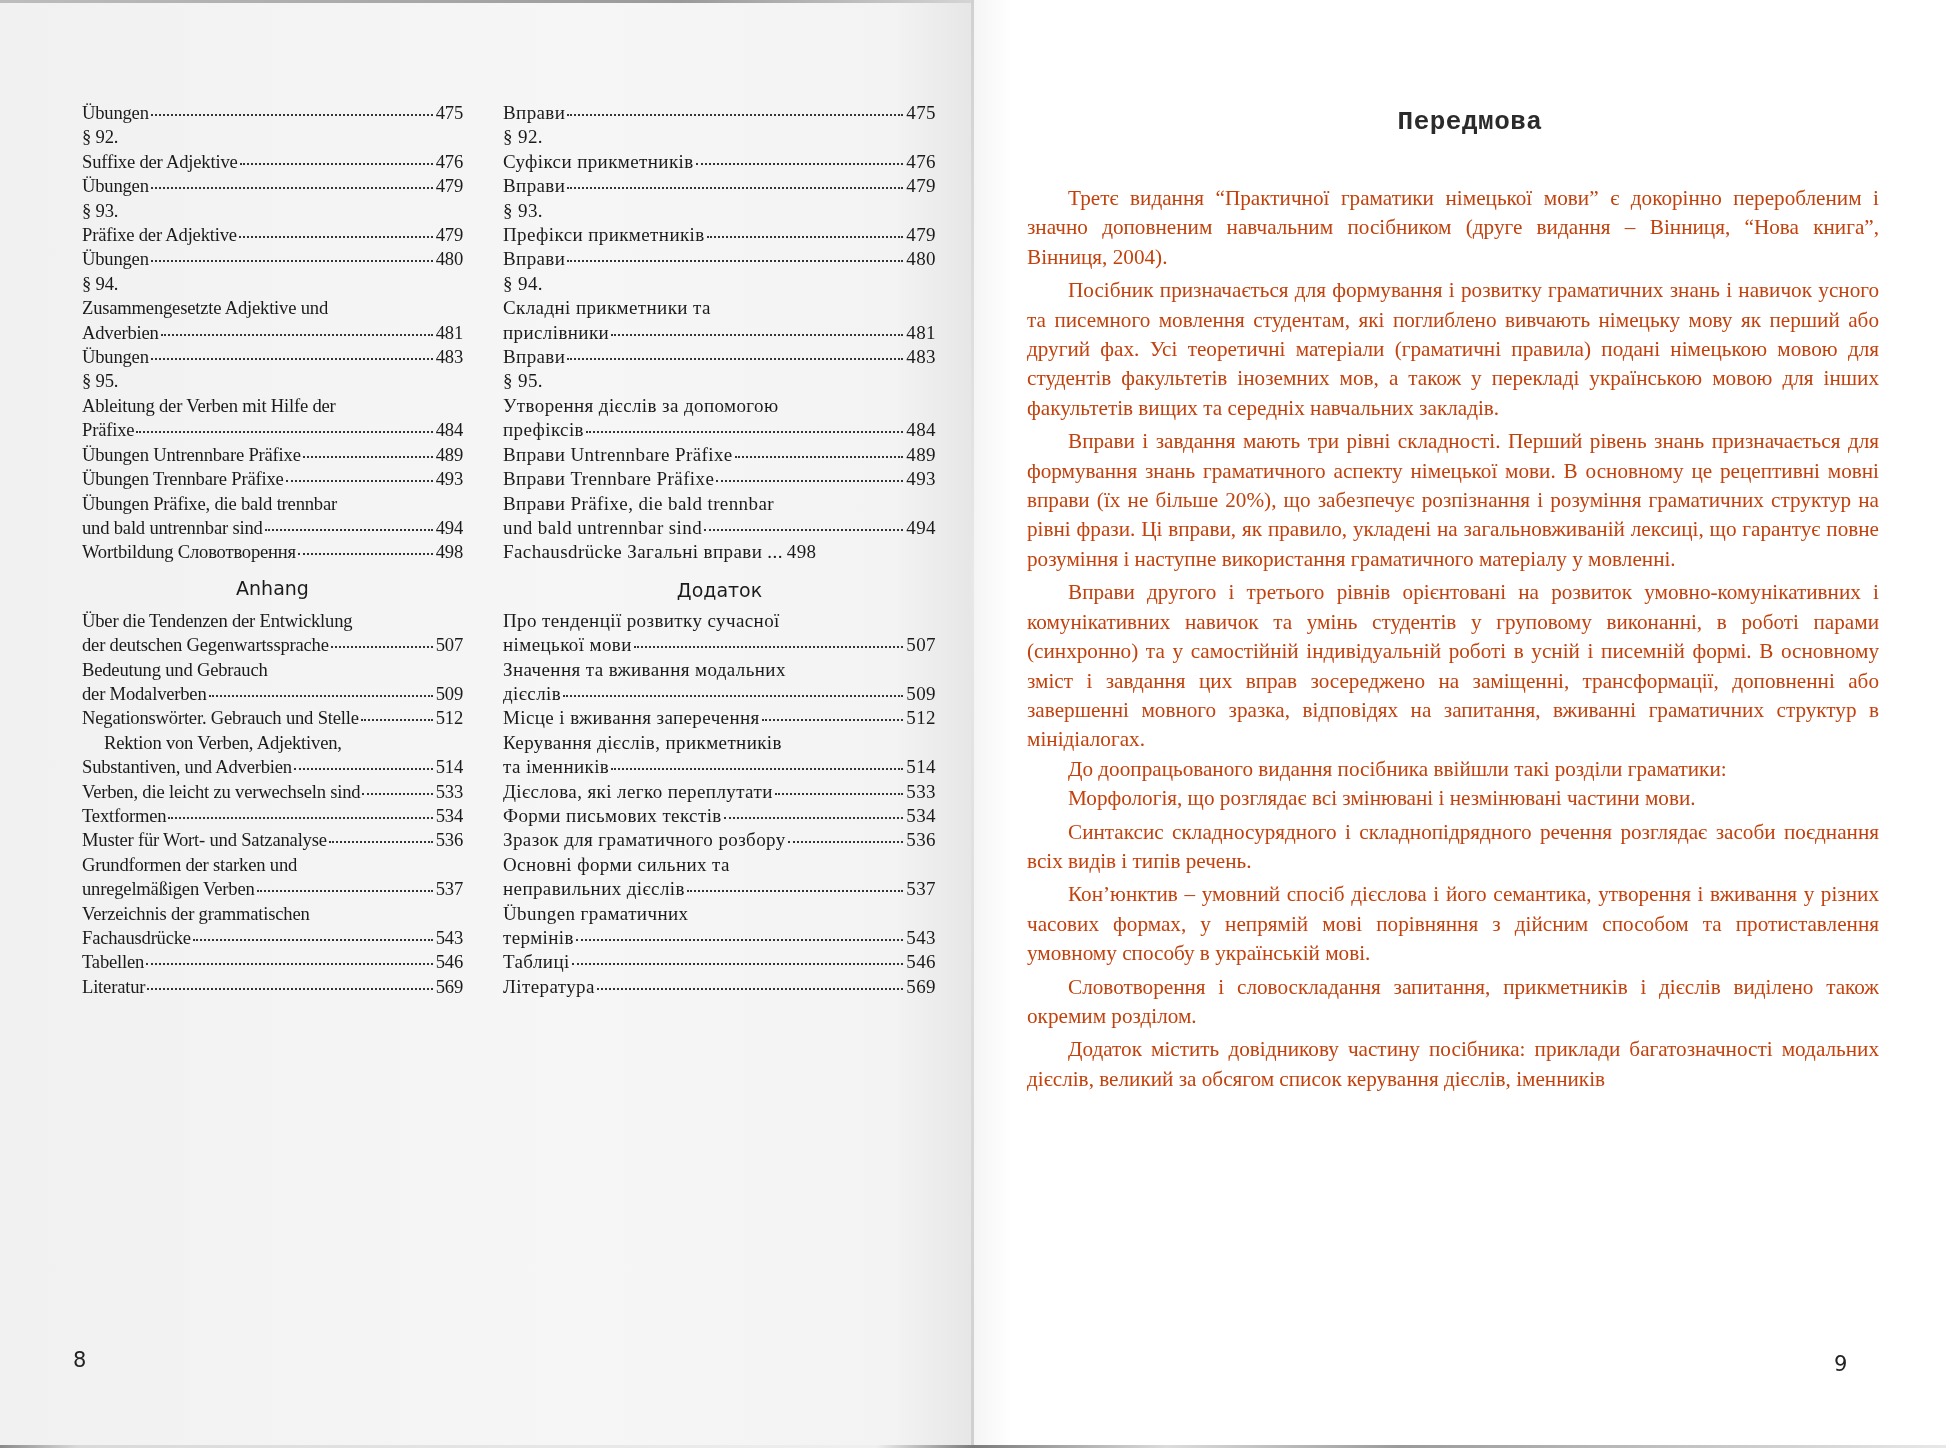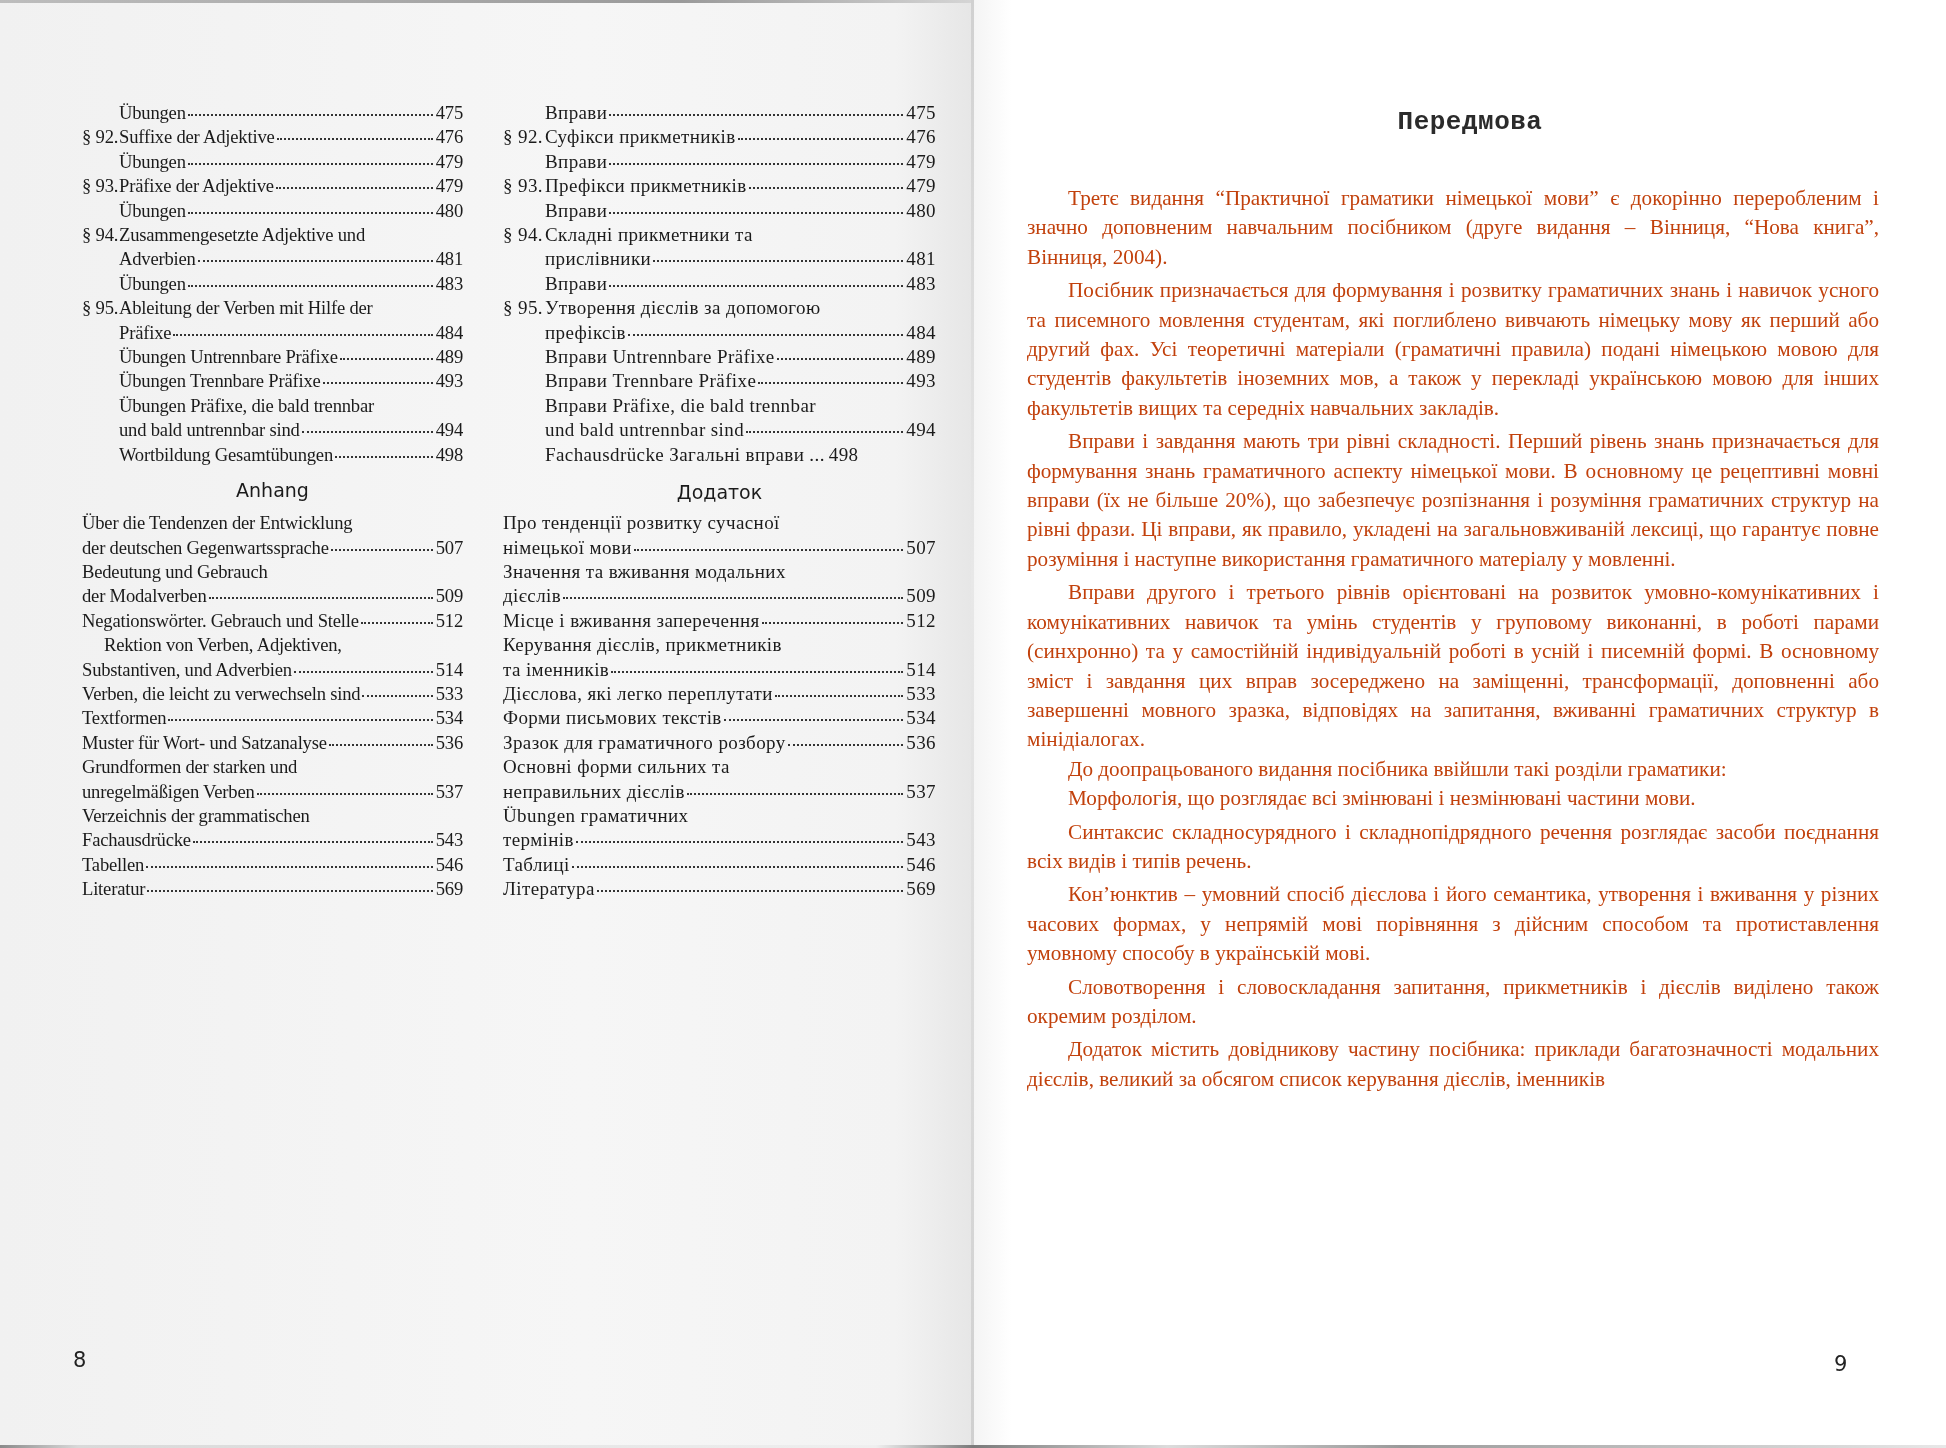--- a/index.html
+++ b/index.html
@@ -38,21 +38,21 @@
 
   .toc-line { display: flex; align-items: baseline; white-space: nowrap; }
   .toc-line .txt { flex: 0 0 auto; }
   .toc-line .dots {
     flex: 1 1 auto; overflow: hidden; margin: 0 3px 0 2px;
     border-bottom: 2px dotted #333; height: 0; position: relative; top: -3px;
   }
   .toc-line .num { flex: 0 0 auto; text-align: right; }
   .num-pl { margin-left: 4px; }
 
-  .toc-row { display: flex; }
+  .toc-row { display: flex; flex-direction: column; }
   .toc-row .sec { flex: 0 0 auto; white-space: nowrap; }
   .toc-row .body { flex: 1 1 auto; }
   .de .sec { width: 37px; }
   .ua .sec { width: 42px; }
   .ind-extra { padding-left: 22px; }
 
   .toc-heading {
     font-family: "DejaVu Sans", sans-serif; font-weight: normal;
     text-align: center; font-size: 19px; line-height: 24px;
     margin: 11px 0 9px 0; letter-spacing: 0;
@@ -207,21 +207,21 @@
             <span class="txt">und bald untrennbar sind</span>
             <span class="dots"></span>
             <span class="num">494</span>
           </div>
         </div>
       </div>
       <div class="toc-row">
         <span class="sec"></span>
         <div class="body">
           <div class="toc-line">
-            <span class="txt">Wortbildung Gesamtübungen</span>
+            <span class="txt">Wortbildung Словотворення</span>
             <span class="dots"></span>
             <span class="num">498</span>
           </div>
         </div>
       </div>
     </div>
   <div class="toc-heading">Anhang</div>
   <div id="de-app">
       <div>
         <div class="toc-line nodots">

